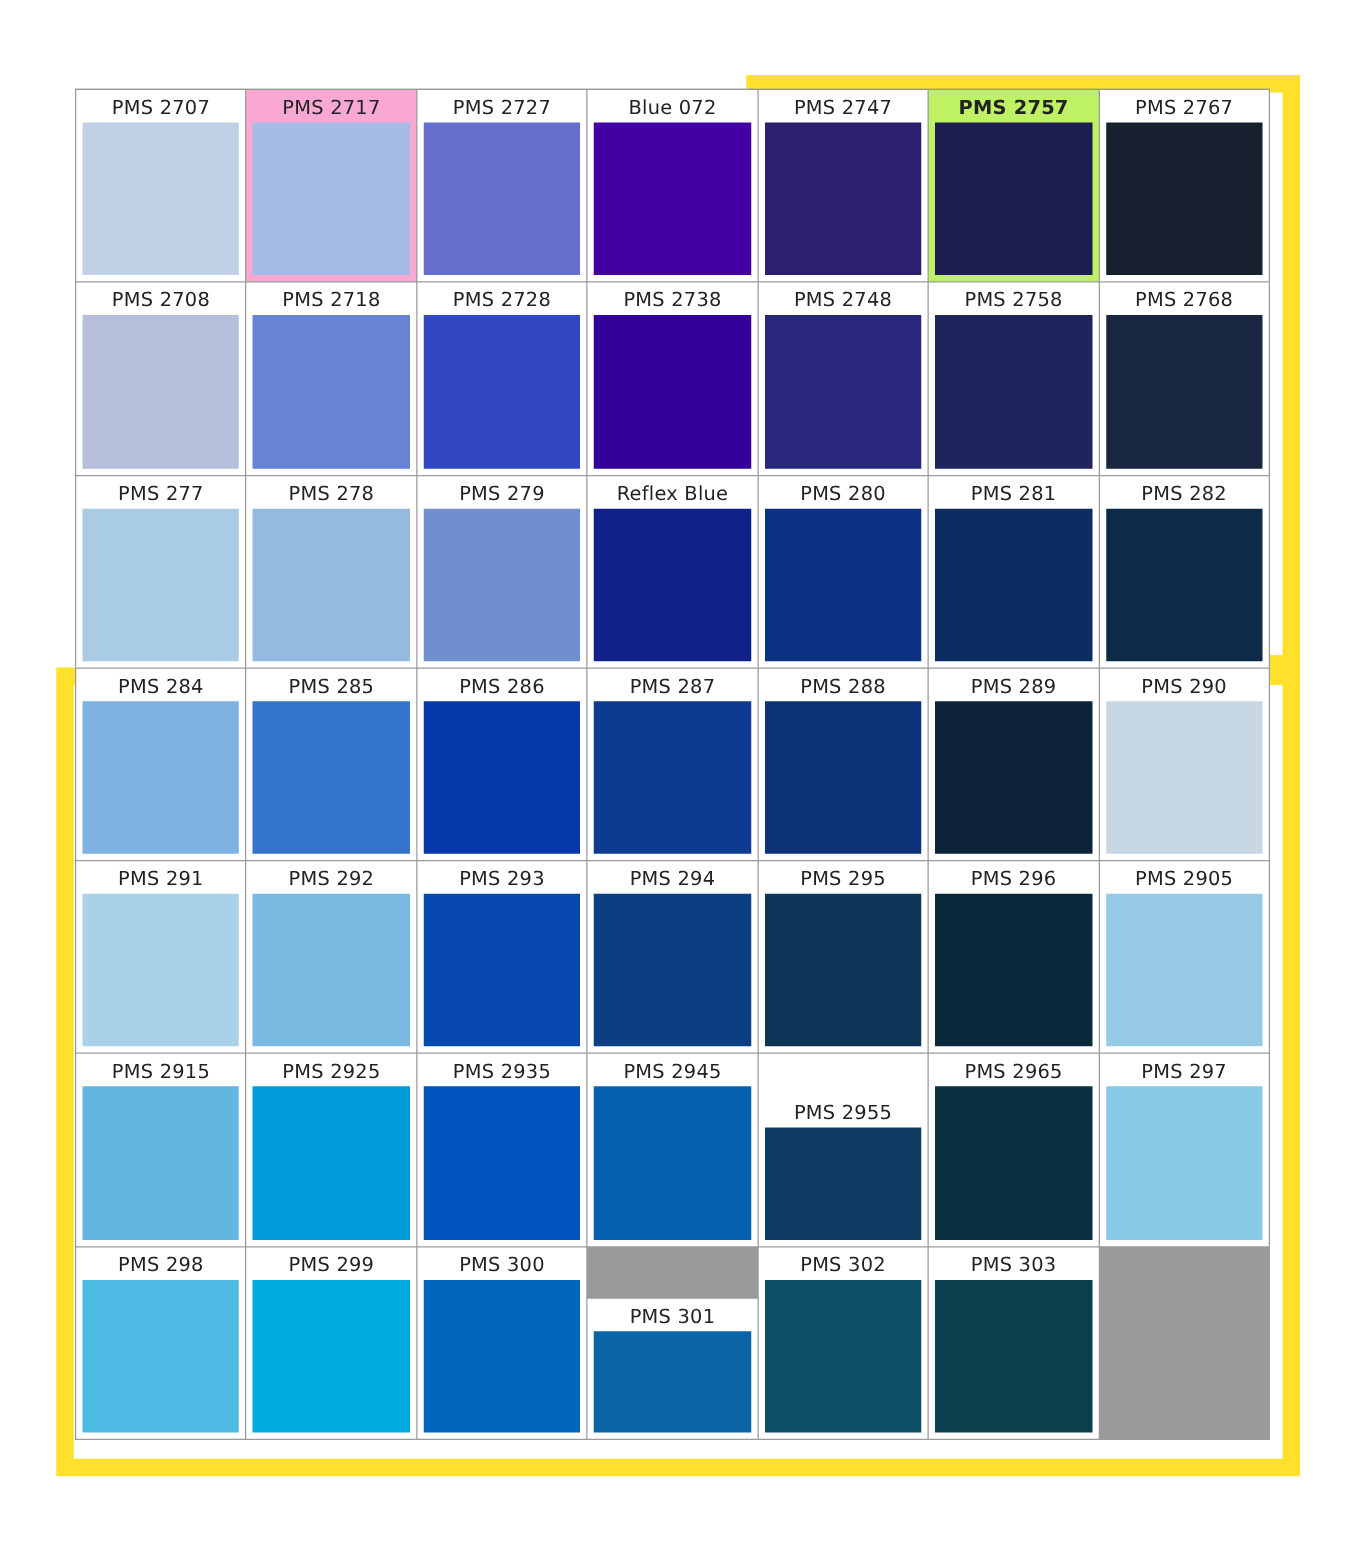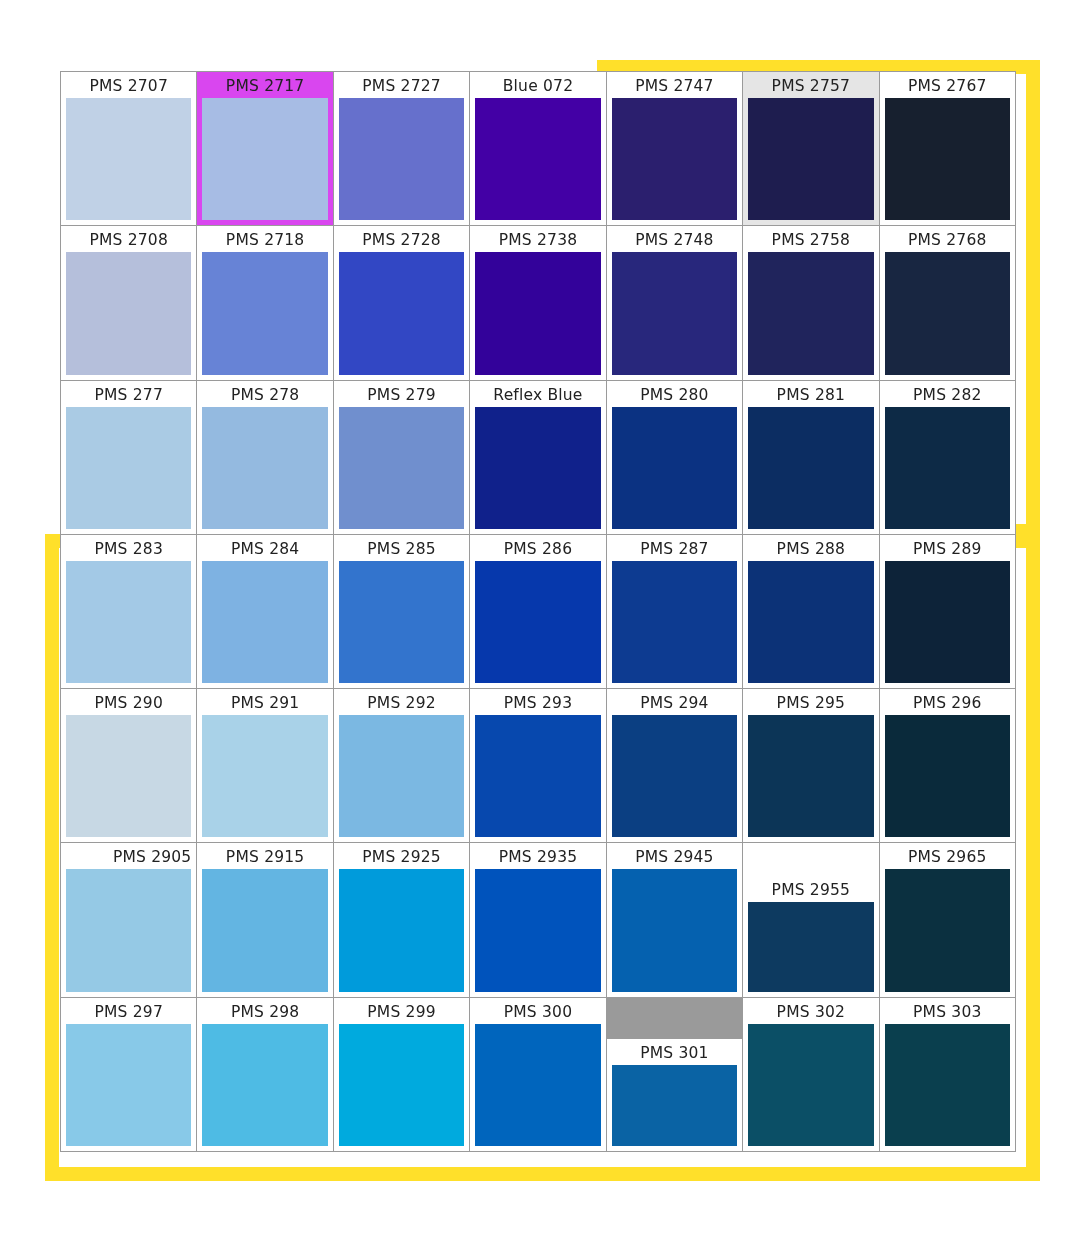--- a/index.html
+++ b/index.html
@@ -83,37 +83,37 @@
 
 <div id="stage">
     <div class="highlight-box" style="left: 45px; top: 530px; width: 995px; height: 647px; border-width: 14px; border-color: rgb(255, 224, 42);"></div>
     <div class="highlight-box" style="left: 597px; top: 56px; width: 443px; height: 478px; border-width: 14px; border-color: rgb(255, 224, 42);"></div>
 
   <div id="grid" style="background: rgb(154, 154, 154); border-color: rgb(154, 154, 154);">
       <div class="cell" style="background: rgb(255, 255, 255);">
         <div class="cell-label" style="color: rgb(34, 34, 34);">PMS 2707</div>
         <div class="cell-swatch" style="background: rgb(192, 209, 230);"></div>
       </div>
-      <div class="cell" style="background: #d946ef; justify-content: center;">
+      <div class="cell" style="background: #f9a8d4; justify-content: center;">
         <div class="cell-label" style="color: rgb(34, 34, 34);">PMS 2717</div>
         <div class="cell-swatch" style="background: rgb(167, 188, 228);"></div>
       </div>
       <div class="cell" style="background: rgb(255, 255, 255);">
         <div class="cell-label" style="color: rgb(34, 34, 34);">PMS 2727</div>
         <div class="cell-swatch" style="background: rgb(102, 112, 204);"></div>
       </div>
       <div class="cell" style="background: rgb(255, 255, 255);">
         <div class="cell-label" style="color: rgb(34, 34, 34);">Blue 072</div>
         <div class="cell-swatch" style="background: rgb(67, 0, 165);"></div>
       </div>
       <div class="cell" style="background: rgb(255, 255, 255);">
         <div class="cell-label" style="color: rgb(34, 34, 34);">PMS 2747</div>
         <div class="cell-swatch" style="background: rgb(43, 31, 110);"></div>
       </div>
-      <div class="cell" style="background: #e5e5e5;">
+      <div class="cell" style="background: #bef264; font-weight: bold;">
         <div class="cell-label" style="color: rgb(34, 34, 34);">PMS 2757</div>
         <div class="cell-swatch" style="background: rgb(30, 29, 79);"></div>
       </div>
       <div class="cell" style="background: rgb(255, 255, 255);">
         <div class="cell-label" style="color: rgb(34, 34, 34);">PMS 2767</div>
         <div class="cell-swatch" style="background: rgb(23, 32, 47);"></div>
       </div>
       <div class="cell" style="background: rgb(255, 255, 255);">
         <div class="cell-label" style="color: rgb(34, 34, 34);">PMS 2708</div>
         <div class="cell-swatch" style="background: rgb(181, 191, 219);"></div>
@@ -164,24 +164,20 @@
       </div>
       <div class="cell" style="background: rgb(255, 255, 255);">
         <div class="cell-label" style="color: rgb(34, 34, 34);">PMS 281</div>
         <div class="cell-swatch" style="background: rgb(12, 45, 98);"></div>
       </div>
       <div class="cell" style="background: rgb(255, 255, 255);">
         <div class="cell-label" style="color: rgb(34, 34, 34);">PMS 282</div>
         <div class="cell-swatch" style="background: rgb(13, 42, 70);"></div>
       </div>
       <div class="cell" style="background: rgb(255, 255, 255);">
-        <div class="cell-label" style="color: rgb(34, 34, 34);">PMS 283</div>
-        <div class="cell-swatch" style="background: rgb(163, 201, 230);"></div>
-      </div>
-      <div class="cell" style="background: rgb(255, 255, 255);">
         <div class="cell-label" style="color: rgb(34, 34, 34);">PMS 284</div>
         <div class="cell-swatch" style="background: rgb(126, 178, 226);"></div>
       </div>
       <div class="cell" style="background: rgb(255, 255, 255);">
         <div class="cell-label" style="color: rgb(34, 34, 34);">PMS 285</div>
         <div class="cell-swatch" style="background: rgb(51, 116, 205);"></div>
       </div>
       <div class="cell" style="background: rgb(255, 255, 255);">
         <div class="cell-label" style="color: rgb(34, 34, 34);">PMS 286</div>
         <div class="cell-swatch" style="background: rgb(6, 56, 172);"></div>
@@ -219,21 +215,21 @@
         <div class="cell-swatch" style="background: rgb(11, 63, 130);"></div>
       </div>
       <div class="cell" style="background: rgb(255, 255, 255);">
         <div class="cell-label" style="color: rgb(34, 34, 34);">PMS 295</div>
         <div class="cell-swatch" style="background: rgb(12, 53, 87);"></div>
       </div>
       <div class="cell" style="background: rgb(255, 255, 255);">
         <div class="cell-label" style="color: rgb(34, 34, 34);">PMS 296</div>
         <div class="cell-swatch" style="background: rgb(10, 42, 59);"></div>
       </div>
-      <div class="cell" style="background: rgb(255, 255, 255); align-items: flex-end;">
+      <div class="cell" style="background: rgb(255, 255, 255);">
         <div class="cell-label" style="color: rgb(34, 34, 34);">PMS 2905</div>
         <div class="cell-swatch" style="background: rgb(149, 201, 229);"></div>
       </div>
       <div class="cell" style="background: rgb(255, 255, 255);">
         <div class="cell-label" style="color: rgb(34, 34, 34);">PMS 2915</div>
         <div class="cell-swatch" style="background: rgb(99, 181, 226);"></div>
       </div>
       <div class="cell" style="background: rgb(255, 255, 255);">
         <div class="cell-label" style="color: rgb(34, 34, 34);">PMS 2925</div>
         <div class="cell-swatch" style="background: rgb(0, 155, 219);"></div>

